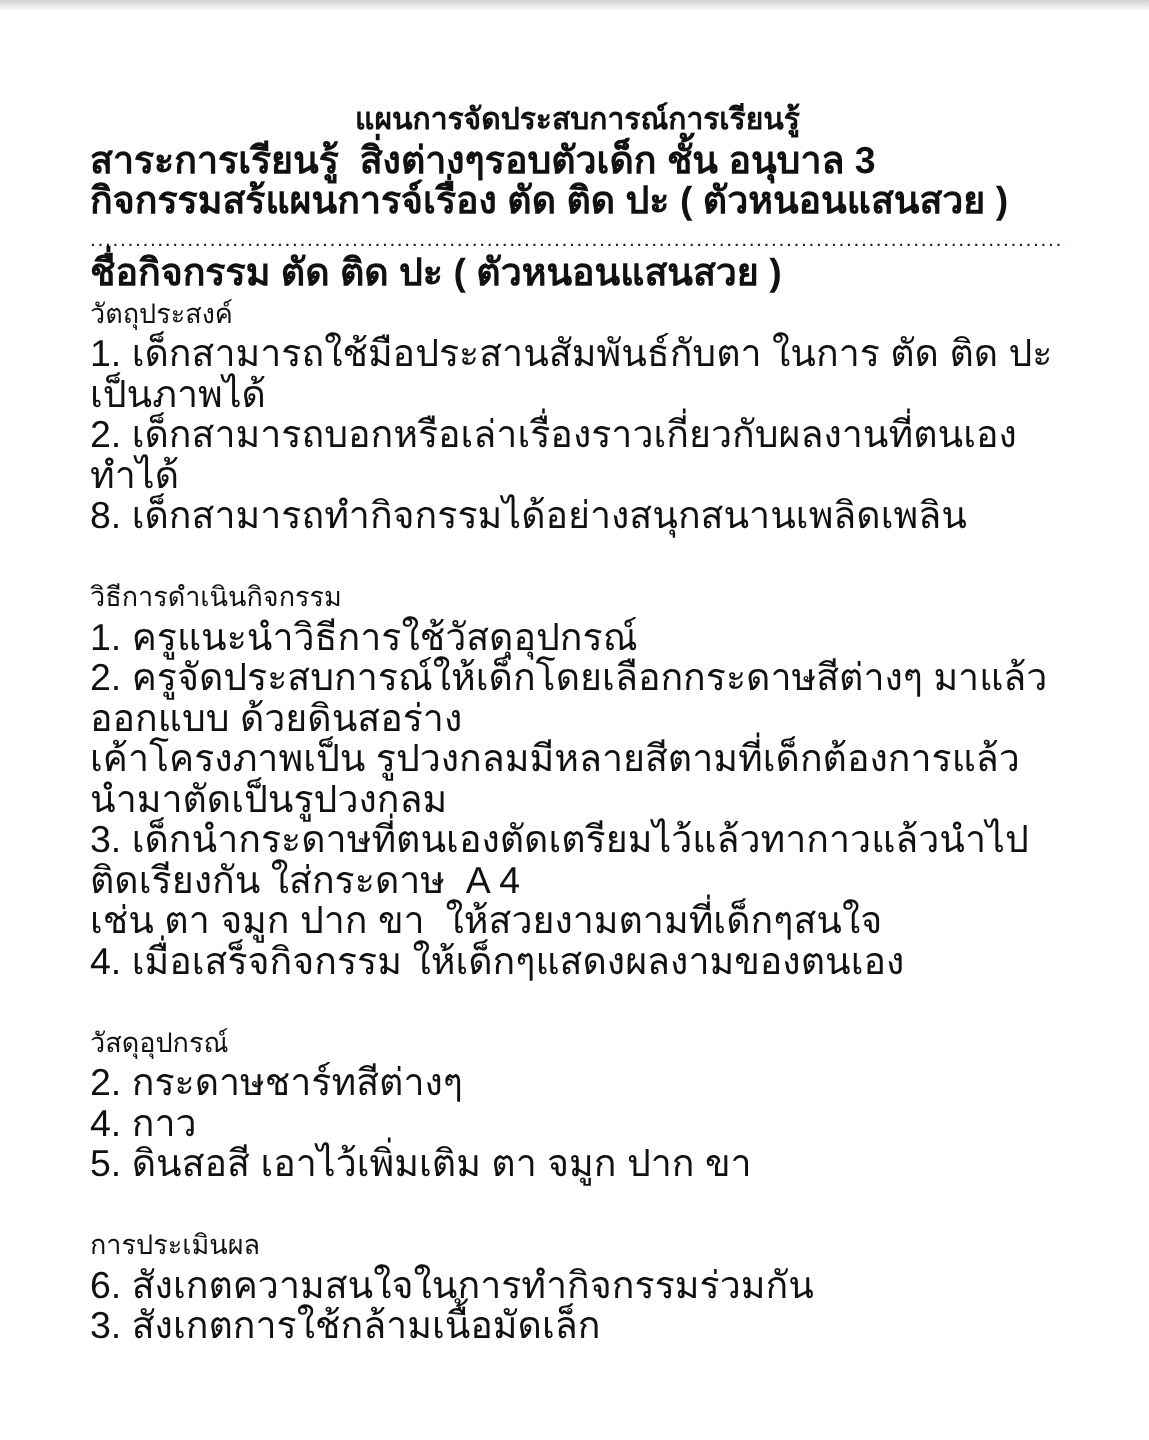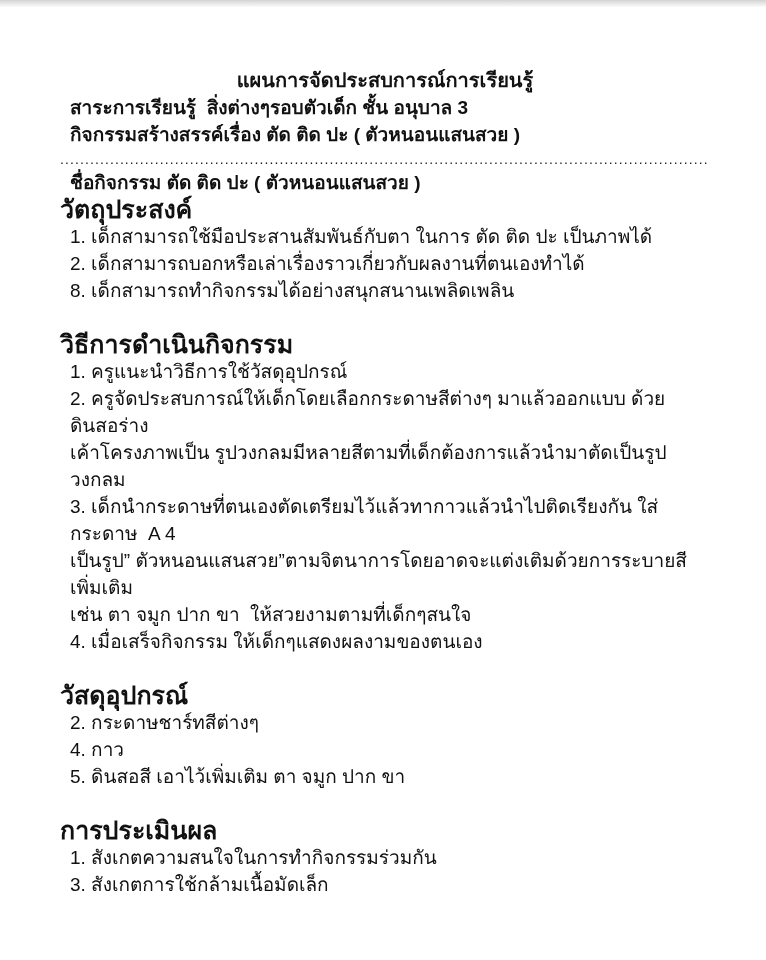--- a/index.html
+++ b/index.html
@@ -22,25 +22,24 @@
     height: 7px;
     background: linear-gradient(#d3d3d3, #fbfbfb);
   }
   .content {
     position: absolute;
     top: 66px;
     left: 60px;
     right: 56px;
   }
   .line {
-    font-size: 19px;
+    font-size: 25px;
     line-height: 27px;
     font-weight: 400;
     white-space: pre-wrap;
-    margin-left: 10px;
   }
   .bold { font-weight: 700; }
   .title {
     font-size: 20px;
     line-height: 28px;
     font-weight: 700;
     text-align: center;
   }
   .dots {
     font-size: 14px;
@@ -48,68 +47,67 @@
     height: 16px;
     letter-spacing: 1.1px;
     white-space: nowrap;
     overflow: hidden;
     color: #1c1c1c;
     margin: 3px 0 2px 0;
   }
   .section { margin-top: 0; }
   .section.gap { margin-top: 27px; }
   .heading {
-    font-size: 25px;
+    font-size: 18px;
     line-height: 27px;
-    font-weight: 700;
+    font-weight: 400;
     white-space: pre-wrap;
   }
 </style>
 </head>
 <body>
 
 <div class="page">
   <div class="top-edge"></div>
 
   <div class="content">
 
     <div class="title">แผนการจัดประสบการณ์การเรียนรู้</div>
     <div class="line bold">สาระการเรียนรู้  สิ่งต่างๆรอบตัวเด็ก ชั้น อนุบาล 3</div>
-    <div class="line bold">กิจกรรมสร้างสรรค์เรื่อง ตัด ติด ปะ ( ตัวหนอนแสนสวย )</div>
+    <div class="line bold">กิจกรรมสร้แผนการจ์เรื่อง ตัด ติด ปะ ( ตัวหนอนแสนสวย )</div>
 
     <div class="dots">....................................................................................................................................................................................</div>
 
     <div class="line bold">ชื่อกิจกรรม ตัด ติด ปะ ( ตัวหนอนแสนสวย )</div>
 
     <div class="section">
       <div class="heading">วัตถุประสงค์</div>
       <div class="line">1. เด็กสามารถใช้มือประสานสัมพันธ์กับตา ในการ ตัด ติด ปะ เป็นภาพได้</div>
       <div class="line">2. เด็กสามารถบอกหรือเล่าเรื่องราวเกี่ยวกับผลงานที่ตนเองทำได้</div>
       <div class="line">8. เด็กสามารถทำกิจกรรมได้อย่างสนุกสนานเพลิดเพลิน</div>
     </div>
 
     <div class="section gap">
       <div class="heading">วิธีการดำเนินกิจกรรม</div>
       <div class="line">1. ครูแนะนำวิธีการใช้วัสดุอุปกรณ์</div>
       <div class="line">2. ครูจัดประสบการณ์ให้เด็กโดยเลือกกระดาษสีต่างๆ มาแล้วออกแบบ ด้วยดินสอร่าง</div>
       <div class="line">เค้าโครงภาพเป็น รูปวงกลมมีหลายสีตามที่เด็กต้องการแล้วนำมาตัดเป็นรูปวงกลม</div>
       <div class="line">3. เด็กนำกระดาษที่ตนเองตัดเตรียมไว้แล้วทากาวแล้วนำไปติดเรียงกัน ใส่กระดาษ  A 4</div>
-      <div class="line">เป็นรูป” ตัวหนอนแสนสวย”ตามจิตนาการโดยอาดจะแต่งเติมด้วยการระบายสีเพิ่มเติม</div>
       <div class="line">เช่น ตา จมูก ปาก ขา  ให้สวยงามตามที่เด็กๆสนใจ</div>
       <div class="line">4. เมื่อเสร็จกิจกรรม ให้เด็กๆแสดงผลงามของตนเอง</div>
     </div>
 
     <div class="section gap">
       <div class="heading">วัสดุอุปกรณ์</div>
       <div class="line">2. กระดาษชาร์ทสีต่างๆ</div>
       <div class="line">4. กาว</div>
       <div class="line">5. ดินสอสี เอาไว้เพิ่มเติม ตา จมูก ปาก ขา</div>
     </div>
 
     <div class="section gap">
       <div class="heading">การประเมินผล</div>
-      <div class="line">1. สังเกตความสนใจในการทำกิจกรรมร่วมกัน</div>
+      <div class="line">6. สังเกตความสนใจในการทำกิจกรรมร่วมกัน</div>
       <div class="line">3. สังเกตการใช้กล้ามเนื้อมัดเล็ก</div>
 
     </div>
 
   </div>
 </div>
 
 </body></html>

